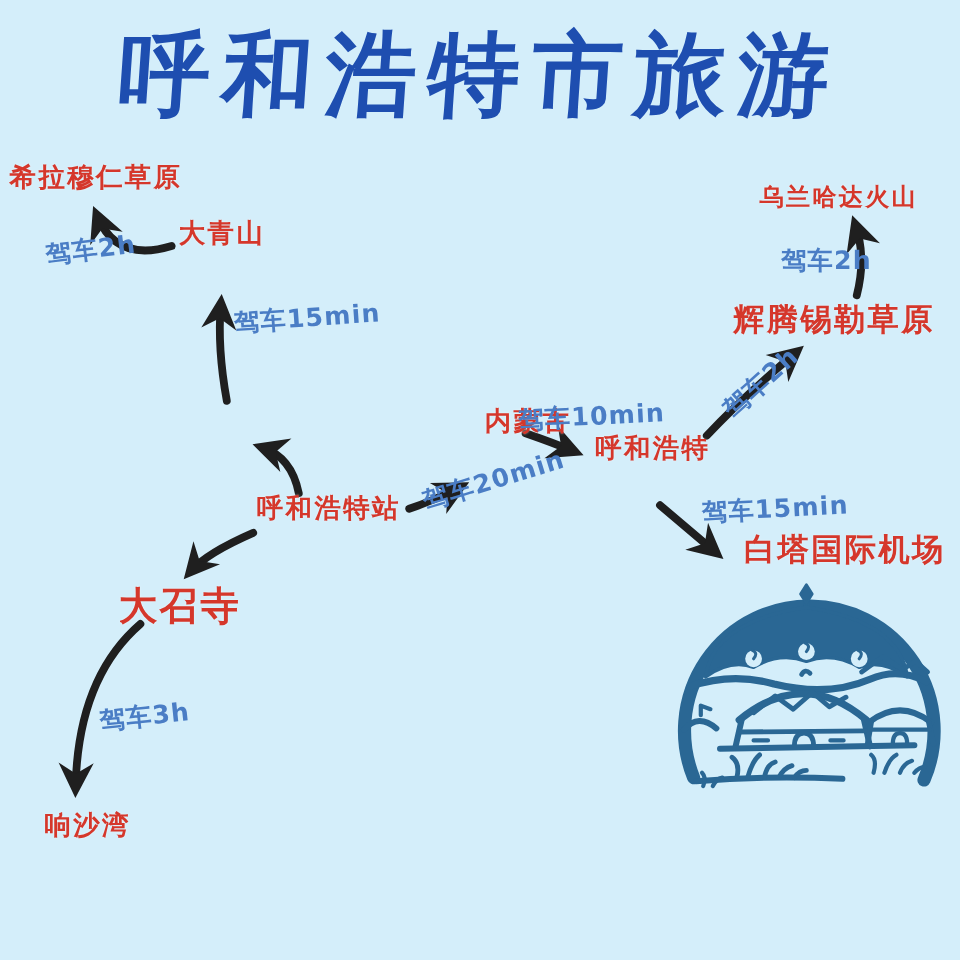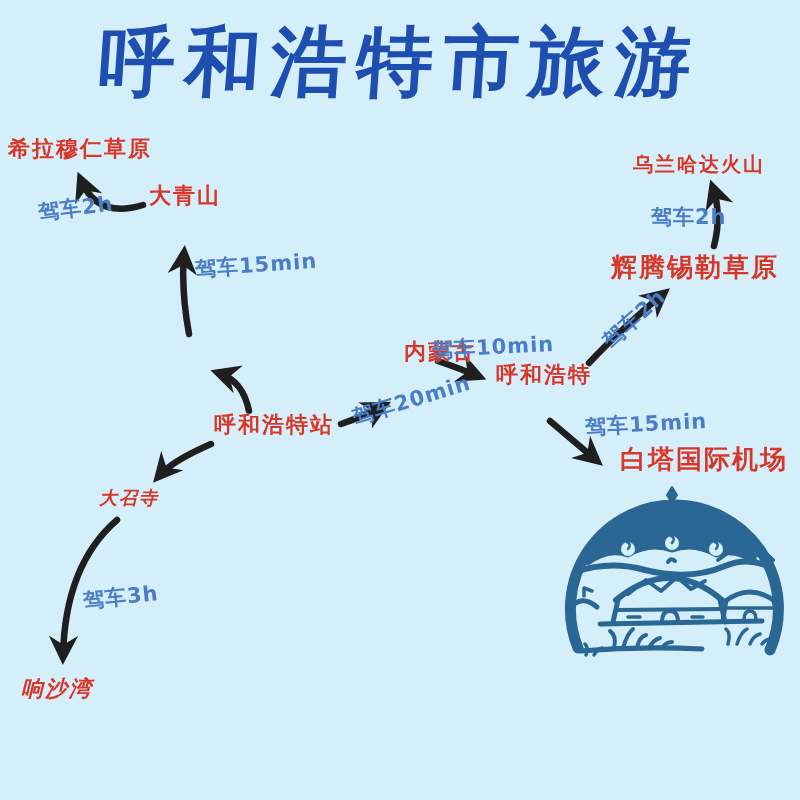--- a/index.html
+++ b/index.html
@@ -23,22 +23,22 @@
     position:absolute; color:#4a7dc5; font-weight:700;
     font-size:21px; letter-spacing:1px; white-space:nowrap;
   }
   .svg-layer { position:absolute; left:0; top:0; }
 
   
   #xilamuren   { left:8px;   top:136px; }
   #zoo         { left:149px; top:183px; text-align:left; }
   #gongzhufu   { left:137px; top:341px; }
   #station     { left:214px; top:412px;text-align:right; }
-  #dazhao      { left:99px;  top:487px; font-size:18px;font-style:italic; }
-  #xiangshawan { left:21px;  top:676px;font-style:italic; }
+  #dazhao      { left:99px;  top:487px; font-size:32px; }
+  #xiangshawan { left:37px;  top:676px; }
   #museum      { left:356px; top:339px; text-align:center;margin-left:48px; }
   #east        { left:484px; top:362px; width:120px; text-align:center; }
   #volcano     { left:633px; top:153px; font-size:20px; }
   #huiteng     { left:611px; top:252px; font-size:26px;text-align:right; }
   #airport     { left:620px; top:444px; font-size:26px; }
 
   
   #t-zoo-xila  { left:38px;  top:194px; transform:rotate(-7deg); }
   #t-gz-zoo    { left:195px; top:251px; transform:rotate(-4deg); }
   #t-st-mus    { left:353px; top:404px; transform:rotate(-17deg); transform-origin:left center; }

